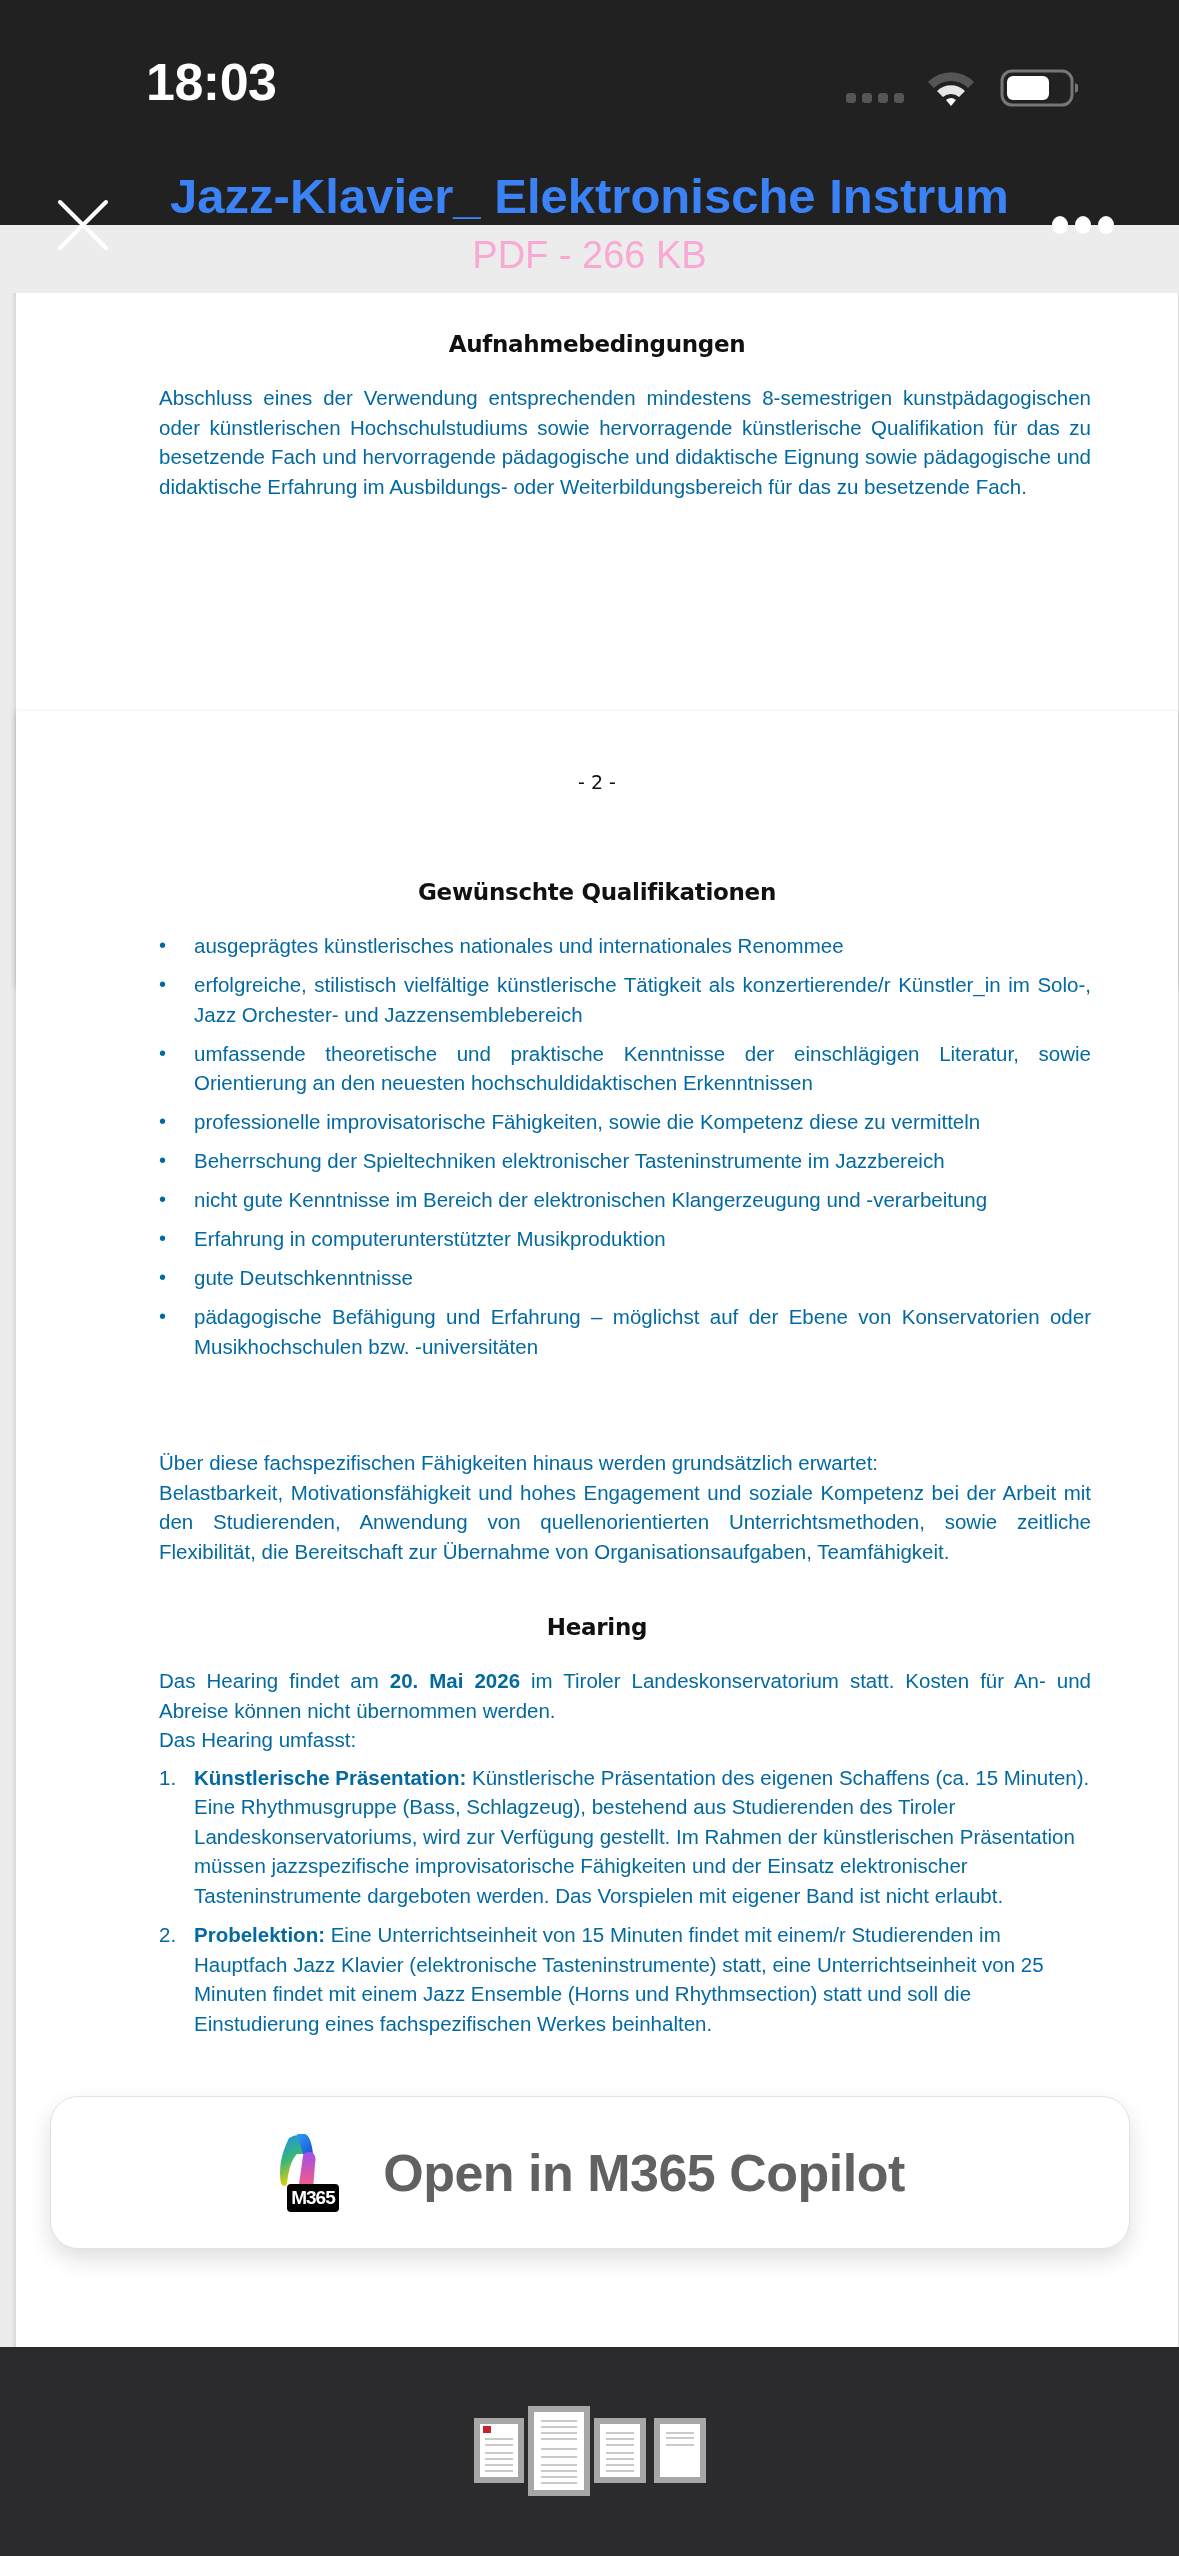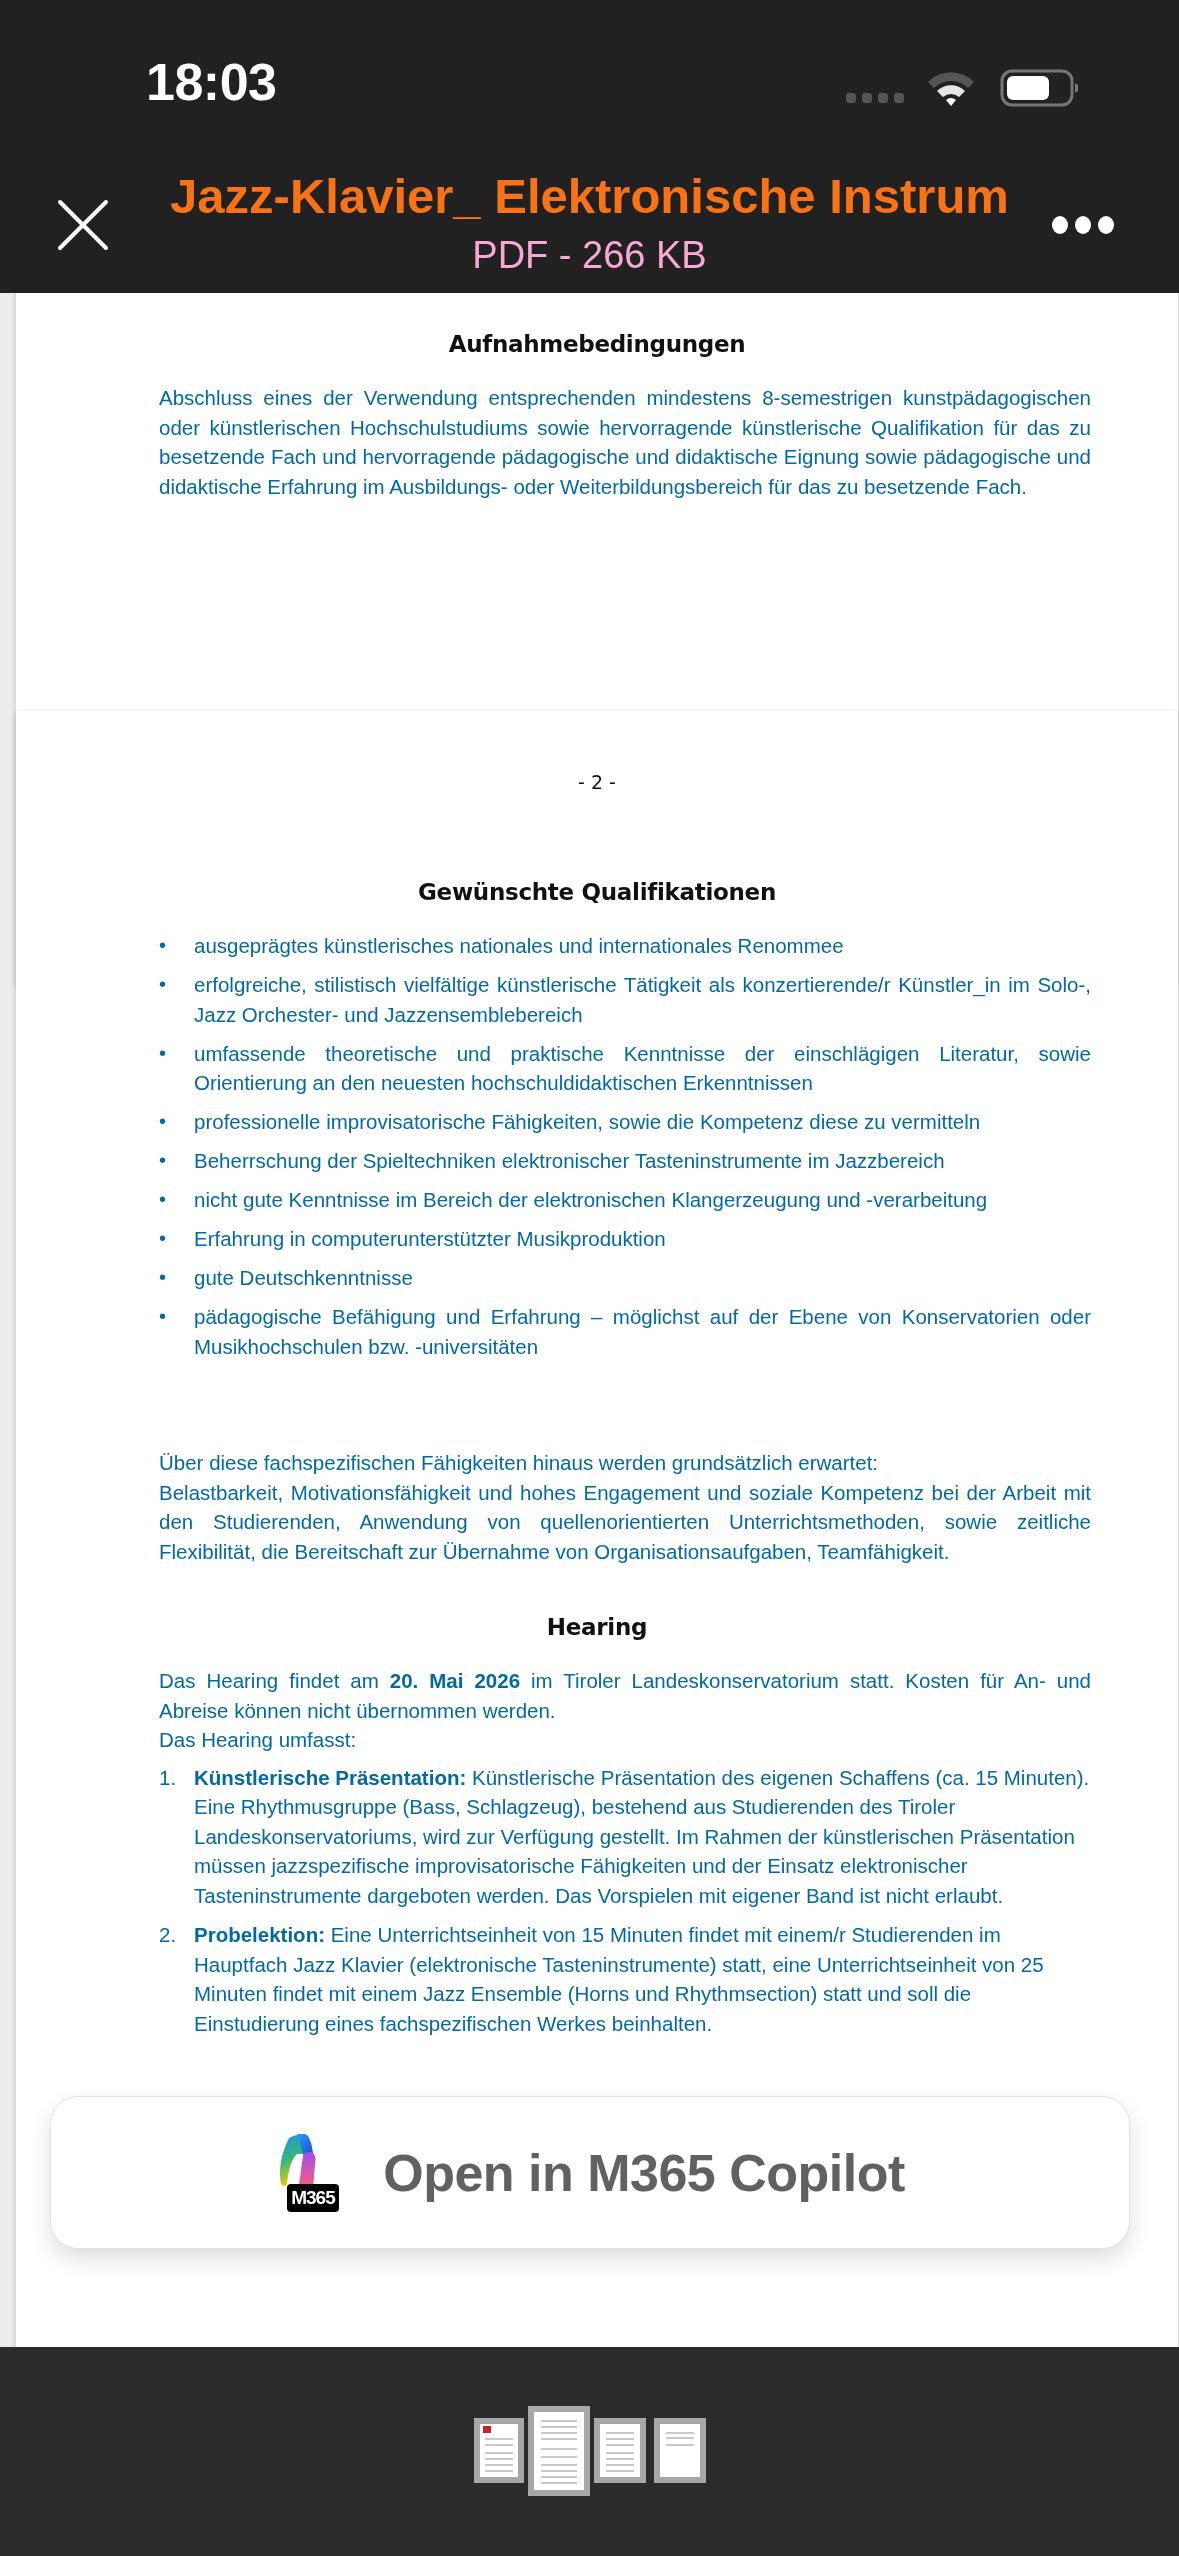--- a/index.html
+++ b/index.html
@@ -1,27 +1,27 @@
 <!DOCTYPE html>
 <html><head>
 <meta charset="utf-8">
 <style>
   * { box-sizing: border-box; margin: 0; padding: 0; }
   html, body { width: 1179px; height: 2556px; overflow: hidden; background: #ececec; }
   body { position: relative; font-family: "Liberation Sans", sans-serif; }
 
   
-  .topbar { position: absolute; left: 0; top: 0; width: 1179px; height: 293px; background: #212121; z-index: 5; }
+  .topbar { position: absolute; left: 0; top: 0; width: 1179px; height: 225px; background: #212121; z-index: 5; }
   .status-time { position: absolute; left: 146px; top: 52px; color: #fff; font-size: 52px; font-weight: 600; font-family: "Liberation Sans", sans-serif; letter-spacing: -0.5px; }
   .signal { position: absolute; left: 846px; top: 93px; display: flex; gap: 6px; }
   .signal span { width: 10px; height: 10px; border-radius: 3px; background: #555; display: block; }
   .wifi { position: absolute; left: 924px; top: 68px; width: 54px; height: 40px; }
   .battery { position: absolute; left: 1000px; top: 68px; width: 80px; height: 40px; }
   .close-btn { position: absolute; left: 56px; top: 198px; width: 54px; height: 54px; cursor: pointer; }
-  .doc-title { position: absolute; left: 150px; right: 150px; top: 168px; text-align: center; color: #f97316; font-size: 49px; font-weight: 600; white-space: nowrap; overflow: hidden; }
+  .doc-title { position: absolute; left: 150px; right: 150px; top: 168px; text-align: center; color: #3b82f6; font-size: 49px; font-weight: 600; white-space: nowrap; overflow: hidden; }
   .doc-sub { position: absolute; left: 0; right: 0; top: 234px; text-align: center; color: #f9a8d4; font-size: 38px; }
   .more-btn { position: absolute; left: 1052px; top: 208px; width: 70px; height: 34px; display: flex; gap: 7px; align-items: center; cursor: pointer; }
   .more-btn span { width: 16px; height: 18px; border-radius: 50%; background: #fff; display: block; }
 
   
   .viewer { position: absolute; left: 0; top: 293px; width: 1179px; height: 2054px; background: #ececec; overflow: hidden; }
   .page { position: absolute; left: 16px; width: 1162px; background: #fff; box-shadow: 0 2px 6px rgba(0,0,0,0.18); }
   .page1 { top: -10px; height: 702px; }
   .page2 { top: 418px; height: 1700px; }
 

